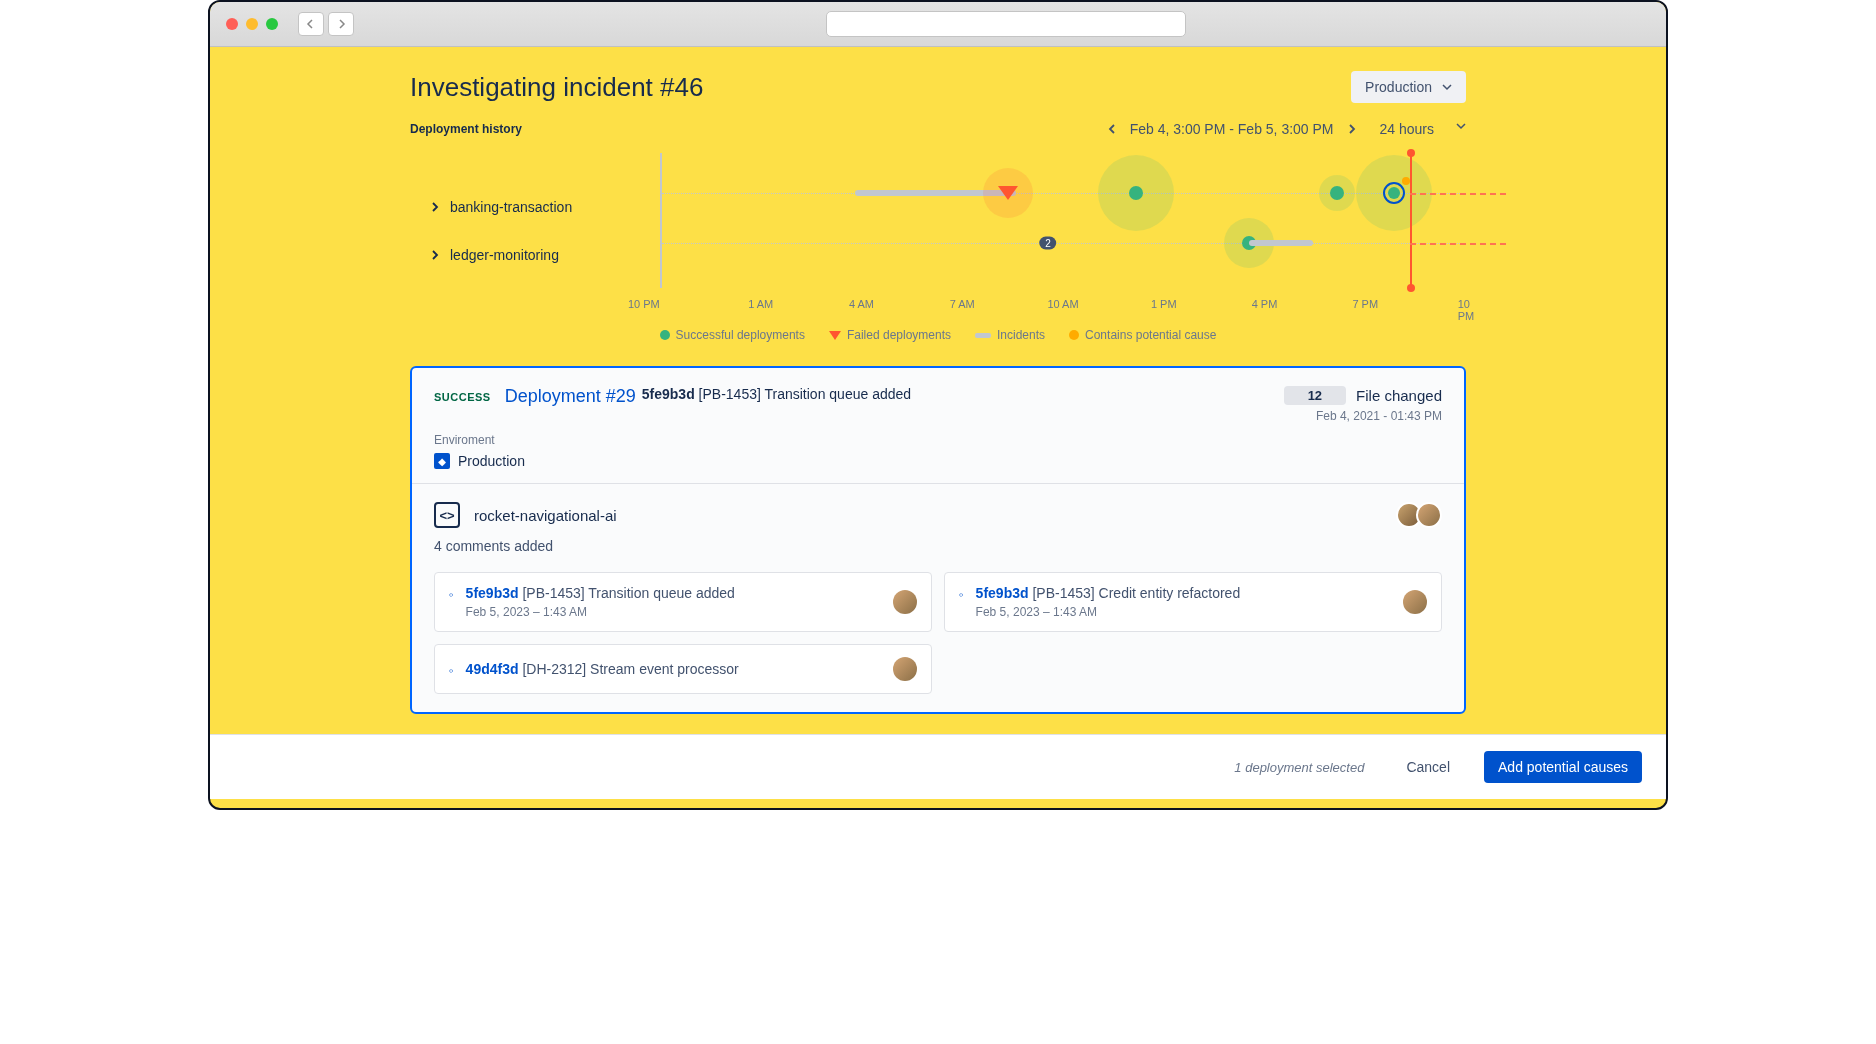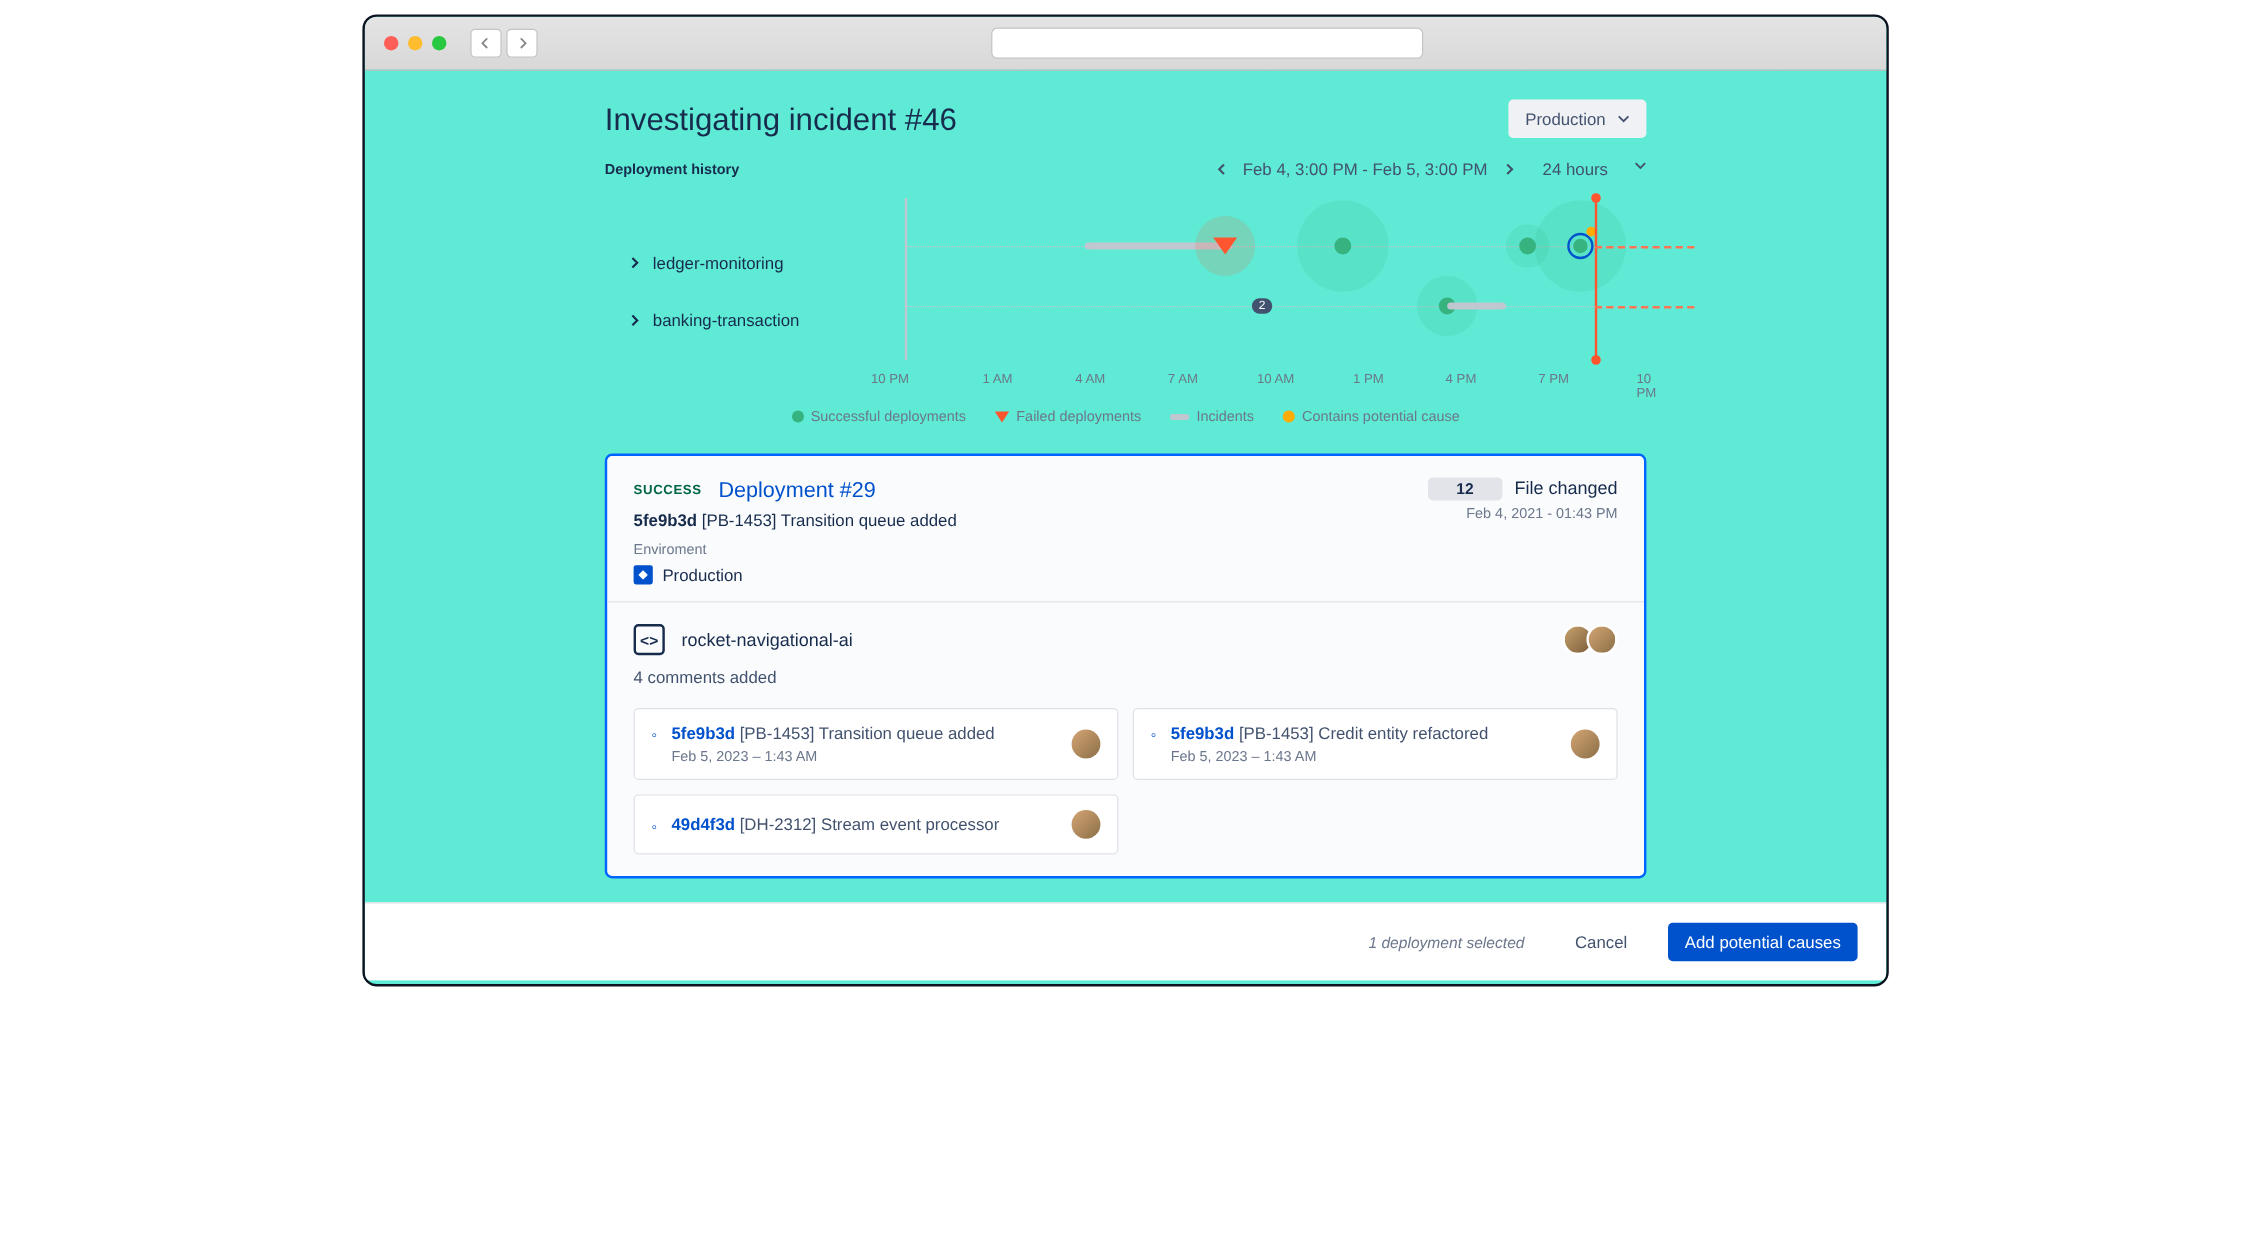--- a/index.html
+++ b/index.html
@@ -1,18 +1,18 @@
 <!DOCTYPE html>
 <html><head>
 <meta charset="utf-8">
 <style>
 * { box-sizing: border-box; margin: 0; padding: 0; }
 body { font-family: -apple-system, BlinkMacSystemFont, "Segoe UI", sans-serif; background: #fff; color: #172B4D; }
 
-.mac-window { width: 1272px; height: 810px; margin: 12px auto; border: 2px solid #0c1220; border-radius: 12px; overflow: hidden; background: #5eead4; display: flex; flex-direction: column; }
+.mac-window { width: 1460px; height: 810px; margin: 0 auto; border: 2px solid #0c1220; border-radius: 12px; overflow: hidden; background: #fde047; display: flex; flex-direction: column; }
 
 .titlebar { height: 45px; background: linear-gradient(#e4e4e4, #d8d8d8); display: flex; align-items: center; padding: 0 16px; gap: 8px; border-bottom: 1px solid #c0c0c0; }
 .traffic { display: flex; gap: 8px; }
 .tl { width: 12px; height: 12px; border-radius: 50%; }
 .tl.red { background: #ff5f57; }
 .tl.yellow { background: #febc2e; }
 .tl.green { background: #28c840; }
 .navbtns { display: flex; gap: 4px; margin-left: 12px; }
 .navbtn { width: 26px; height: 24px; background: #fff; border: 1px solid #c4c4c4; border-radius: 4px; display: flex; align-items: center; justify-content: center; color: #888; font-size: 14px; }
 .addrbar { flex: 1; display: flex; justify-content: center; }
@@ -63,21 +63,21 @@
 .legend-item { display: flex; align-items: center; gap: 6px; }
 .lg-dot { width: 10px; height: 10px; border-radius: 50%; }
 .lg-dot.green { background: #36B37E; }
 .lg-dot.yellow { background: #FFAB00; }
 .lg-tri { width: 0; height: 0; border-left: 6px solid transparent; border-right: 6px solid transparent; border-top: 9px solid #FF5630; }
 .lg-bar { width: 16px; height: 5px; background: #C1C7D0; border-radius: 2px; }
 
 .deploy-card { border: 2px solid #0065FF; border-radius: 6px; background: #fafbfc; overflow: hidden; margin-bottom: 20px; }
 .dc-header { padding: 18px 22px 14px 22px; border-bottom: 1px solid #DFE1E6; }
 .dc-top { display: flex; justify-content: space-between; align-items: flex-start; }
-.dc-left { display: flex; flex-direction: column; gap: 6px; }
+.dc-left { display: flex; flex-direction: row; gap: 6px; }
 .dc-title-row { display: flex; align-items: center; gap: 14px; }
 .status-pill { font-size: 11px; font-weight: 700; color: #006644; letter-spacing: 0.5px; }
 .dc-title { font-size: 18px; font-weight: 500; color: #0052CC; }
 .dc-commit { font-size: 14px; color: #172B4D; }
 .dc-commit .hash { font-weight: 700; }
 .dc-right { text-align: right; }
 .file-changed { display: flex; align-items: center; gap: 10px; justify-content: flex-end; }
 .count-badge { background: #e2e4e9; padding: 2px 24px; border-radius: 4px; font-size: 13px; font-weight: 600; }
 .fc-label { font-size: 15px; font-weight: 500; }
 .dc-date { font-size: 12px; color: #6B778C; margin-top: 4px; }
@@ -173,27 +173,27 @@
         </div>
       </div>
     </div>
 
     <div class="timeline">
       <div class="tl-labels">
         <div class="tl-row">
           <svg class="chev-svg" viewBox="0 0 10 10">
               <path d="M3 1 L7 5 L3 9" stroke="#172B4D" fill="none" stroke-width="1.8"></path>
             </svg>
-          <span>ledger-monitoring</span>
+          <span>banking-transaction</span>
         </div>
         <div class="tl-row">
           <svg class="chev-svg" viewBox="0 0 10 10">
               <path d="M3 1 L7 5 L3 9" stroke="#172B4D" fill="none" stroke-width="1.8"></path>
             </svg>
-          <span>banking-transaction</span>
+          <span>ledger-monitoring</span>
         </div>
       </div>
       <div class="tl-chart">
         <div class="tl-lane l1"></div>
         <div class="tl-lane l2"></div>
 
         <div class="bar" style="top:40px;left:24%;width:20%;"></div>
         <div class="halo red" style="top:40px;left:43%;width:50px;height:50px;"></div>
         <div class="dot tri" style="top:40px;left:43%;"></div>
         <div class="halo" style="top:40px;left:59%;width:76px;height:76px;"></div>

